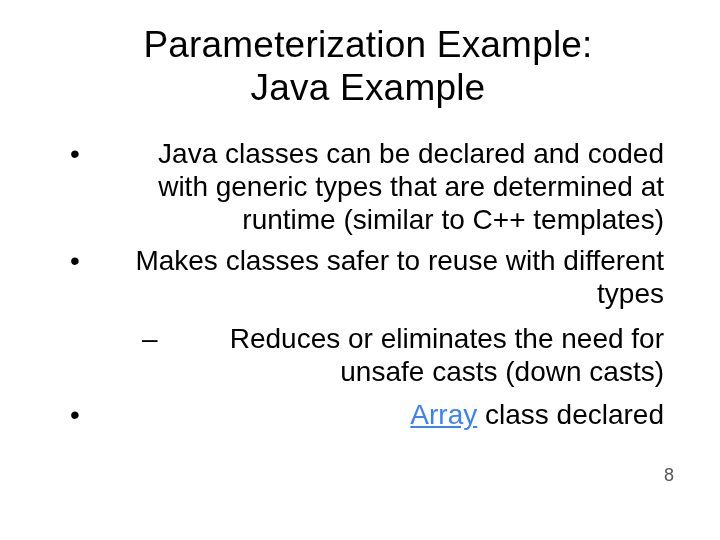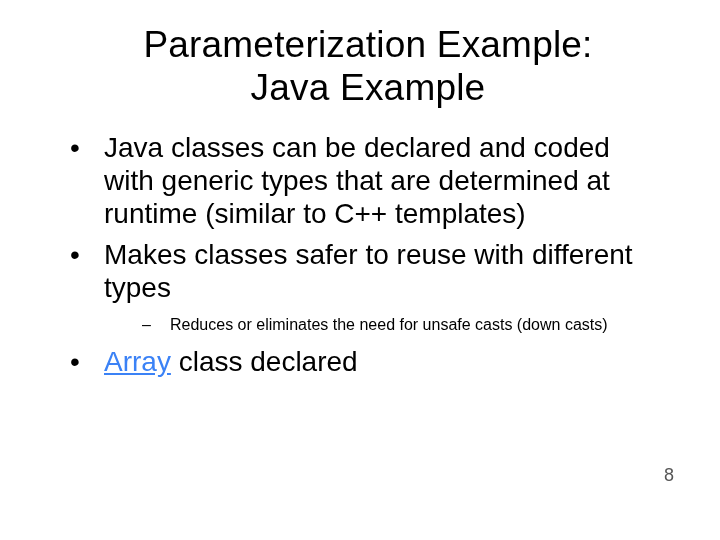--- a/index.html
+++ b/index.html
@@ -30,39 +30,40 @@
   }
   .body {
     padding-left: 48px;
     padding-right: 56px;
     font-size: 28px;
     line-height: 1.18;
   }
   ul.lvl1 {
     list-style: none;
     padding: 0;
-    margin: 12px 0 0 0;
+    margin: 18px 0 0 0;
+    text-align: right;
   }
   ul.lvl1 > li {
     position: relative;
     padding-left: 40px;
     margin-bottom: 8px;
   }
   ul.lvl1 > li::before {
     content: "•";
     position: absolute;
     left: 6px;
     top: 0;
     font-size: 28px;
   }
   ul.lvl2 {
     list-style: none;
     padding: 0;
     margin: 12px 0 10px 0;
-    font-size: 16px;
+    font-size: 28px;
   }
   ul.lvl2 > li {
     position: relative;
     padding-left: 66px;
     margin-bottom: 8px;
   }
   ul.lvl2 > li::before {
     content: "–";
     position: absolute;
     left: 38px;

